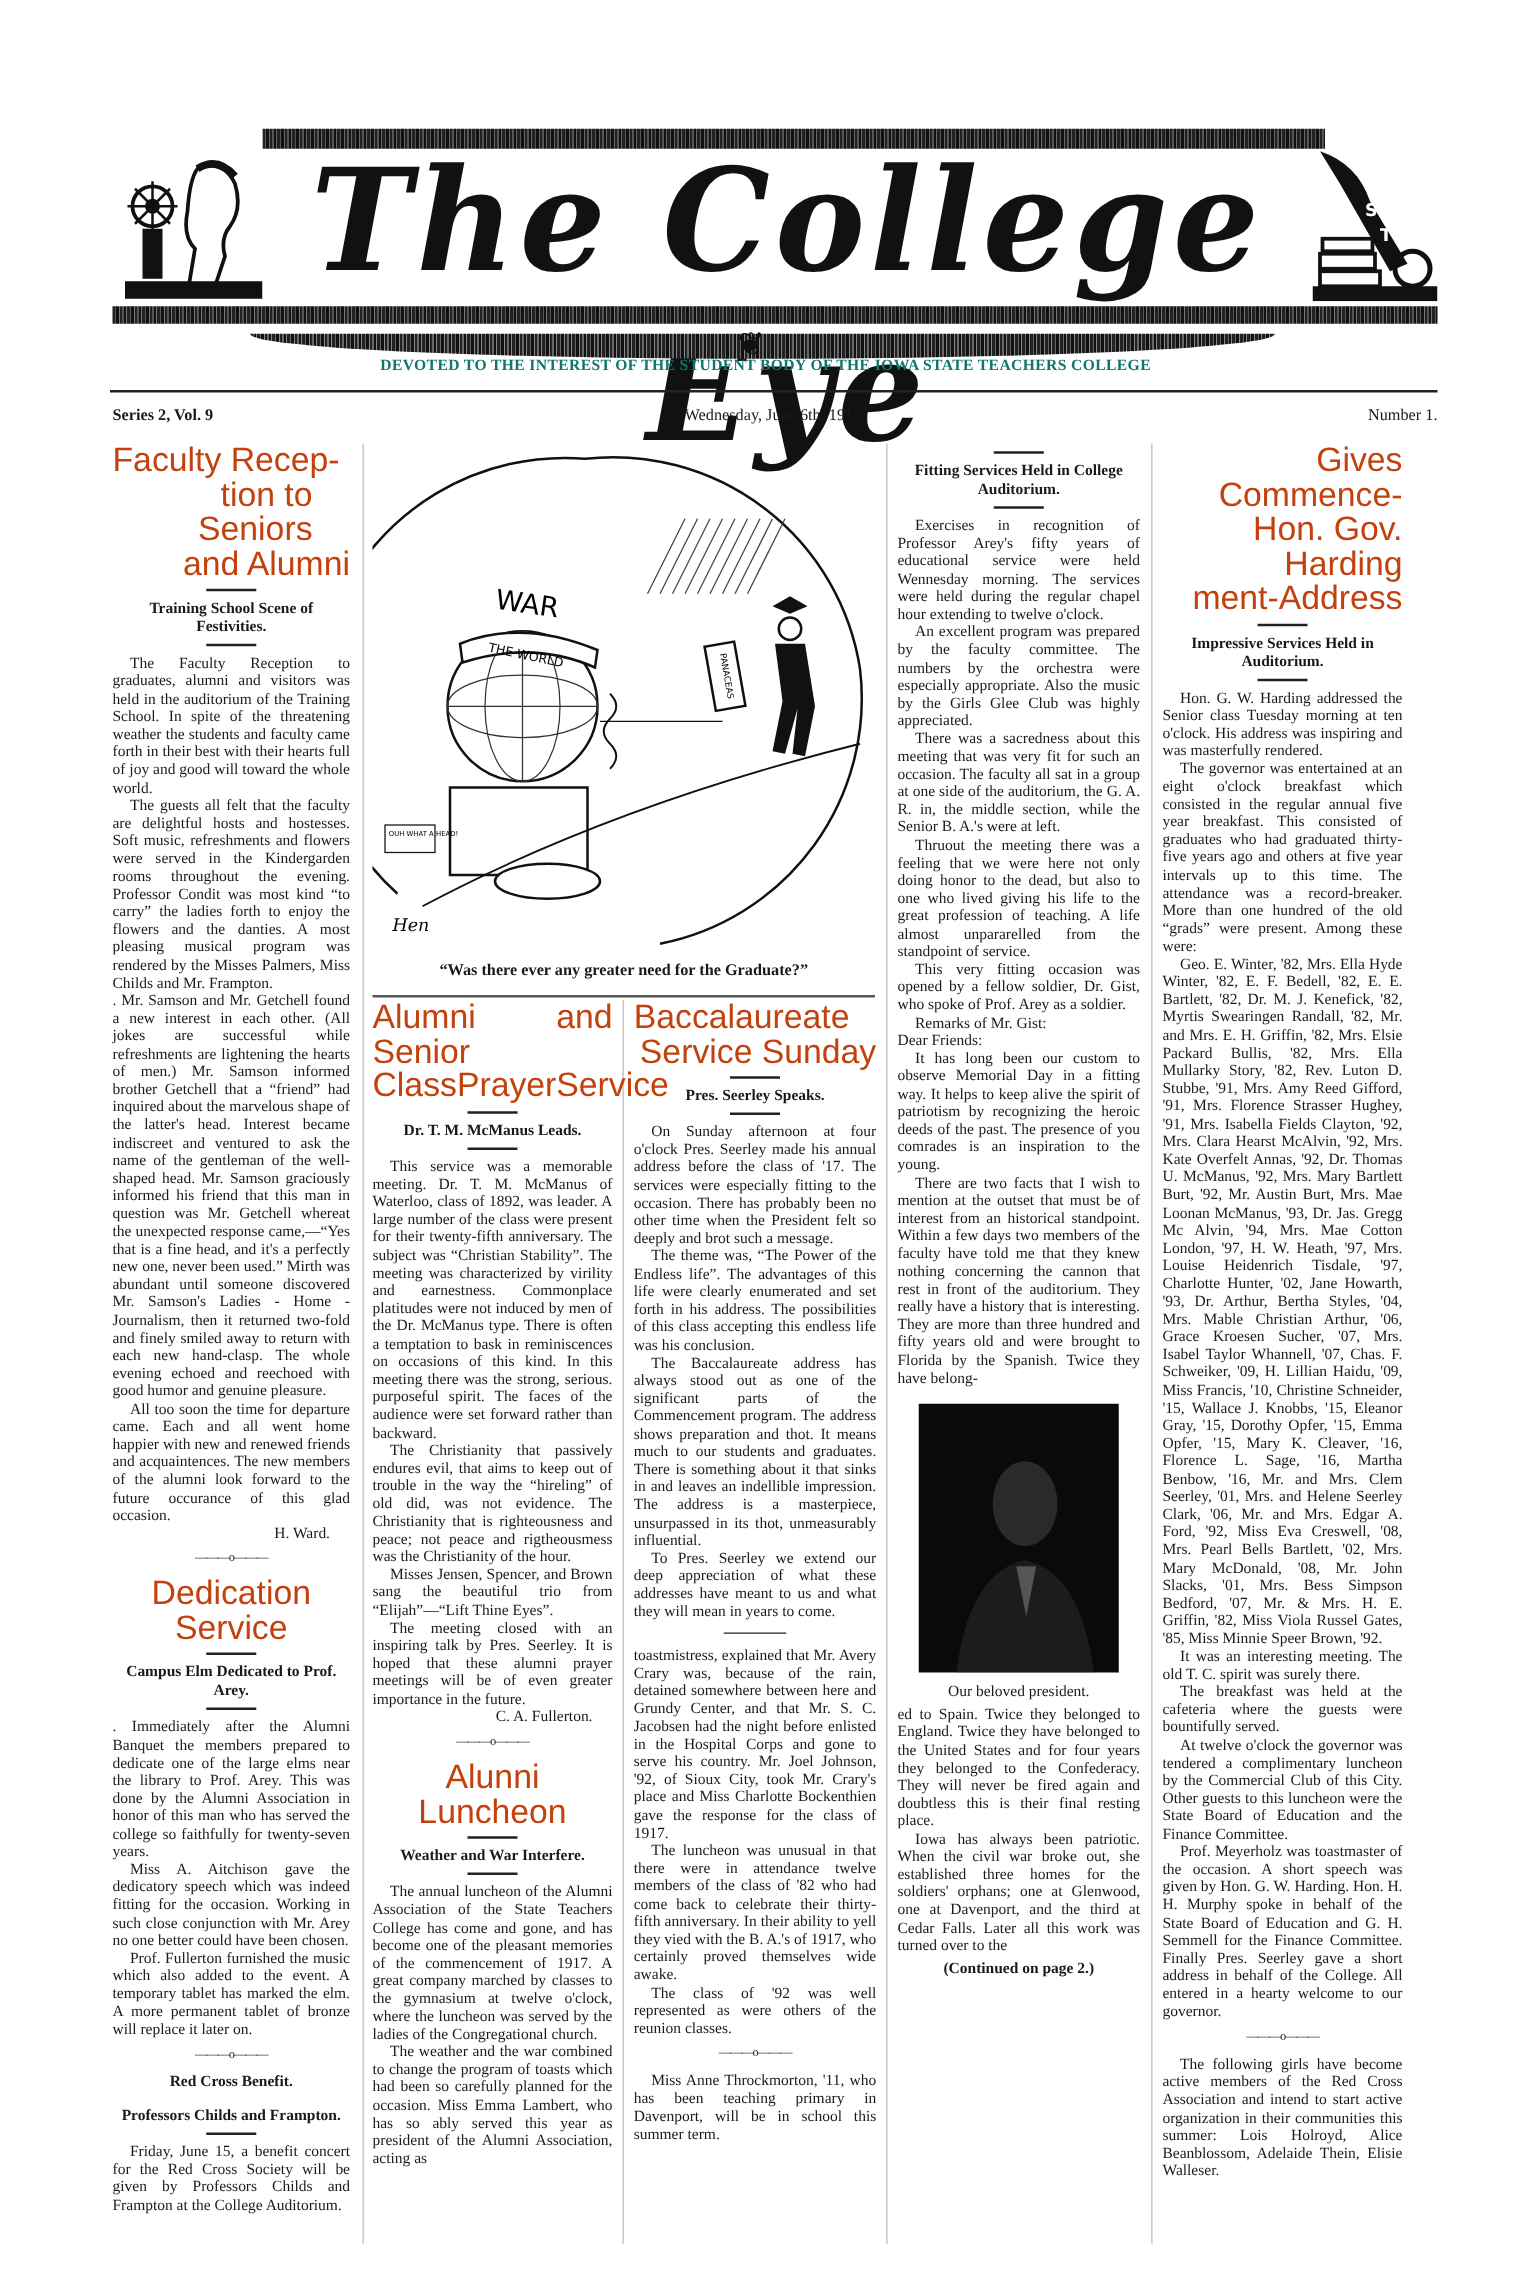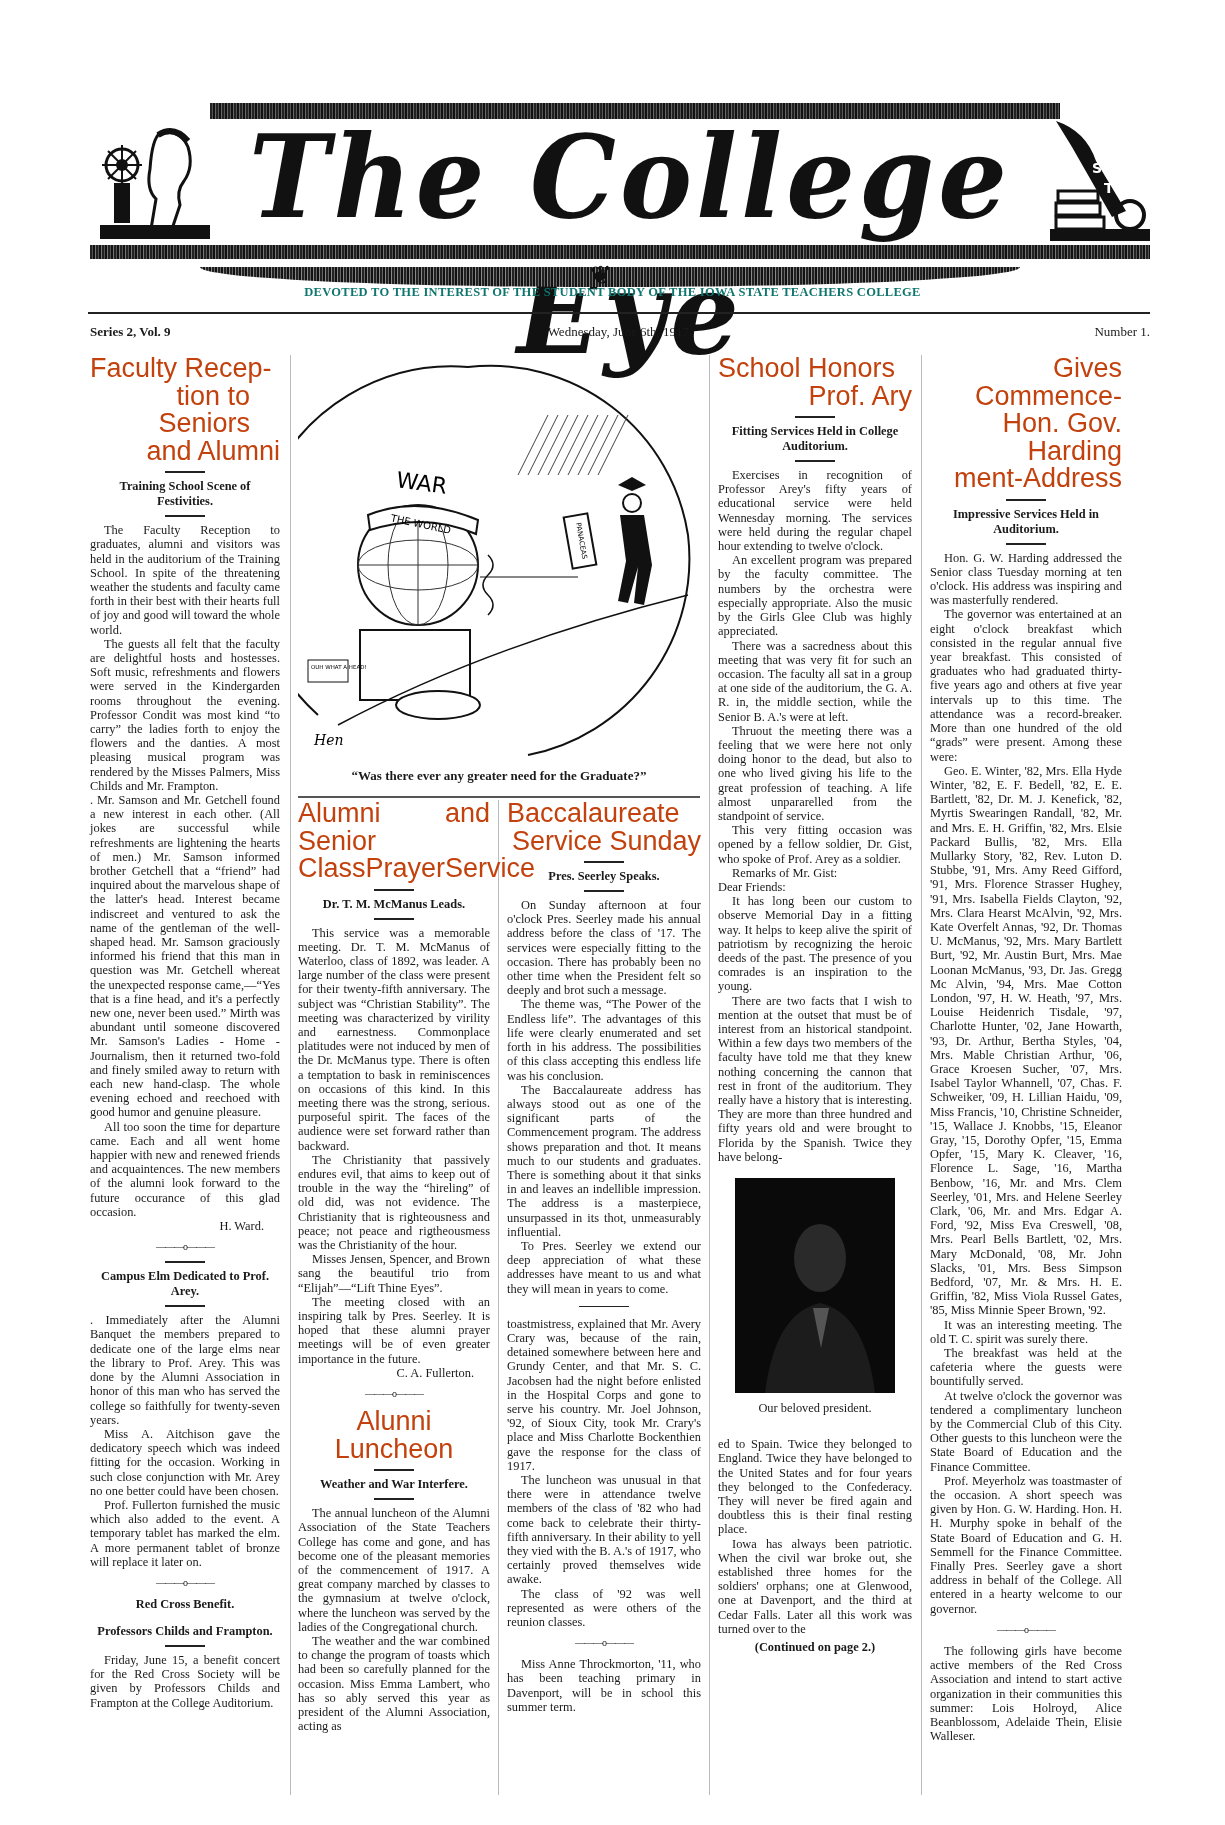--- a/index.html
+++ b/index.html
@@ -50,21 +50,21 @@
   .col-4 { left: 718px; top: 355px; width: 194px; }
   .col-5 { left: 930px; top: 355px; width: 192px; }
 
   .cartoon { position: relative; width: 402px; height: 410px; }
   .cartoon svg { position: absolute; left: 0; top: 0; }
   .caption { text-align: center; font-weight: bold; font-size: 13px; margin-top: 4px; }
   .mid-rule { position: absolute; left: 298px; top: 796px; width: 402px; height: 2px; background: #555; }
   .vline { position: absolute; width: 1px; background: #bbb; }
 
   .photo { width: 160px; height: 215px; margin: 14px auto 8px; background: #0a0a0a; position: relative; overflow: hidden; }
-  .photo-caption { text-align: center; font-size: 12.4px; margin-bottom: 22px; }
+  .photo-caption { text-align: center; font-size: 12.4px; margin-bottom: 4px; }
   .cont { text-align: center; font-weight: bold; margin-top: 4px; }
 </style>
 </head>
 <body>
 
 <div class="masthead">
   <div class="mast-band-top"></div>
   <svg class="mast-art-left" viewBox="0 0 110 116">
     <circle cx="22" cy="40" r="16" fill="none" stroke="#111" stroke-width="3"></circle>
     <circle cx="22" cy="40" r="6" fill="#111"></circle>
@@ -119,20 +119,21 @@
     <div class="sub">Training School Scene of Festivities.</div>
     <div class="rule-short"></div>
     <p>The Faculty Reception to graduates, alumni and visitors was held in the auditorium of the Training School. In spite of the threatening weather the students and faculty came forth in their best with their hearts full of joy and good will toward the whole world.</p>
     <p>The guests all felt that the faculty are delightful hosts and hostesses. Soft music, refreshments and flowers were served in the Kindergarden rooms throughout the evening. Professor Condit was most kind “to carry” the ladies forth to enjoy the flowers and the danties. A most pleasing musical program was rendered by the Misses Palmers, Miss Childs and Mr. Frampton.</p>
     <p class="noind">. Mr. Samson and Mr. Getchell found a new interest in each other. (All jokes are successful while refreshments are lightening the hearts of men.) Mr. Samson informed brother Getchell that a “friend” had inquired about the marvelous shape of the latter's head. Interest became indiscreet and ventured to ask the name of the gentleman of the well-shaped head. Mr. Samson graciously informed his friend that this man in question was Mr. Getchell whereat the unexpected response came,—“Yes that is a fine head, and it's a perfectly new one, never been used.” Mirth was abundant until someone discovered Mr. Samson's Ladies - Home - Journalism, then it returned two-fold and finely smiled away to return with each new hand-clasp. The whole evening echoed and reechoed with good humor and genuine pleasure.</p>
     <p>All too soon the time for departure came. Each and all went home happier with new and renewed friends and acquaintences. The new members of the alumni look forward to the future occurance of this glad occasion.</p>
     <div class="sig">H. Ward.</div>
   </article>
   <div class="sep">———o———</div>
   <article>
+    <h2 class="hl hl-big" style="text-align:center">Dedication Service</h2>
     <div class="rule-short"></div>
     <div class="sub">Campus Elm Dedicated to Prof. Arey.</div>
     <div class="rule-short"></div>
     <p class="noind">. Immediately after the Alumni Banquet the members prepared to dedicate one of the large elms near the library to Prof. Arey. This was done by the Alumni Association in honor of this man who has served the college so faithfully for twenty-seven years.</p>
     <p>Miss A. Aitchison gave the dedicatory speech which was indeed fitting for the occasion. Working in such close conjunction with Mr. Arey no one better could have been chosen.</p>
     <p>Prof. Fullerton furnished the music which also added to the event. A temporary tablet has marked the elm. A more permanent tablet of bronze will replace it later on.</p>
   </article>
   <div class="sep">———o———</div>
   <article>
     <div class="sub" style="margin-bottom:0">Red Cross Benefit.</div>
@@ -233,24 +234,20 @@
     <p>The class of '92 was well represented as were others of the reunion classes.</p>
   </div>
   <div class="sep">———o———</div>
   <article>
     <p>Miss Anne Throckmorton, '11, who has been teaching primary in Davenport, will be in school this summer term.</p>
   </article>
 </div>
 
 <div class="col col-4">
   <article>
-    <h2 class="hl hl-big">
-      <span class="hl-line">School Honors</span>
-      <span class="hl-line r">Prof. Ary</span>
-    </h2>
     <div class="rule-short"></div>
     <div class="sub">Fitting Services Held in College Auditorium.</div>
     <div class="rule-short"></div>
     <p>Exercises in recognition of Professor Arey's fifty years of educational service were held Wennesday morning. The services were held during the regular chapel hour extending to twelve o'clock.</p>
     <p>An excellent program was prepared by the faculty committee. The numbers by the orchestra were especially appropriate. Also the music by the Girls Glee Club was highly appreciated.</p>
     <p>There was a sacredness about this meeting that was very fit for such an occasion. The faculty all sat in a group at one side of the auditorium, the G. A. R. in, the middle section, while the Senior B. A.'s were at left.</p>
     <p>Thruout the meeting there was a feeling that we were here not only doing honor to the dead, but also to one who lived giving his life to the great profession of teaching. A life almost unpararelled from the standpoint of service.</p>
     <p>This very fitting occasion was opened by a fellow soldier, Dr. Gist, who spoke of Prof. Arey as a soldier.</p>
     <p>Remarks of Mr. Gist:</p>
     <p class="noind">Dear Friends:</p>

